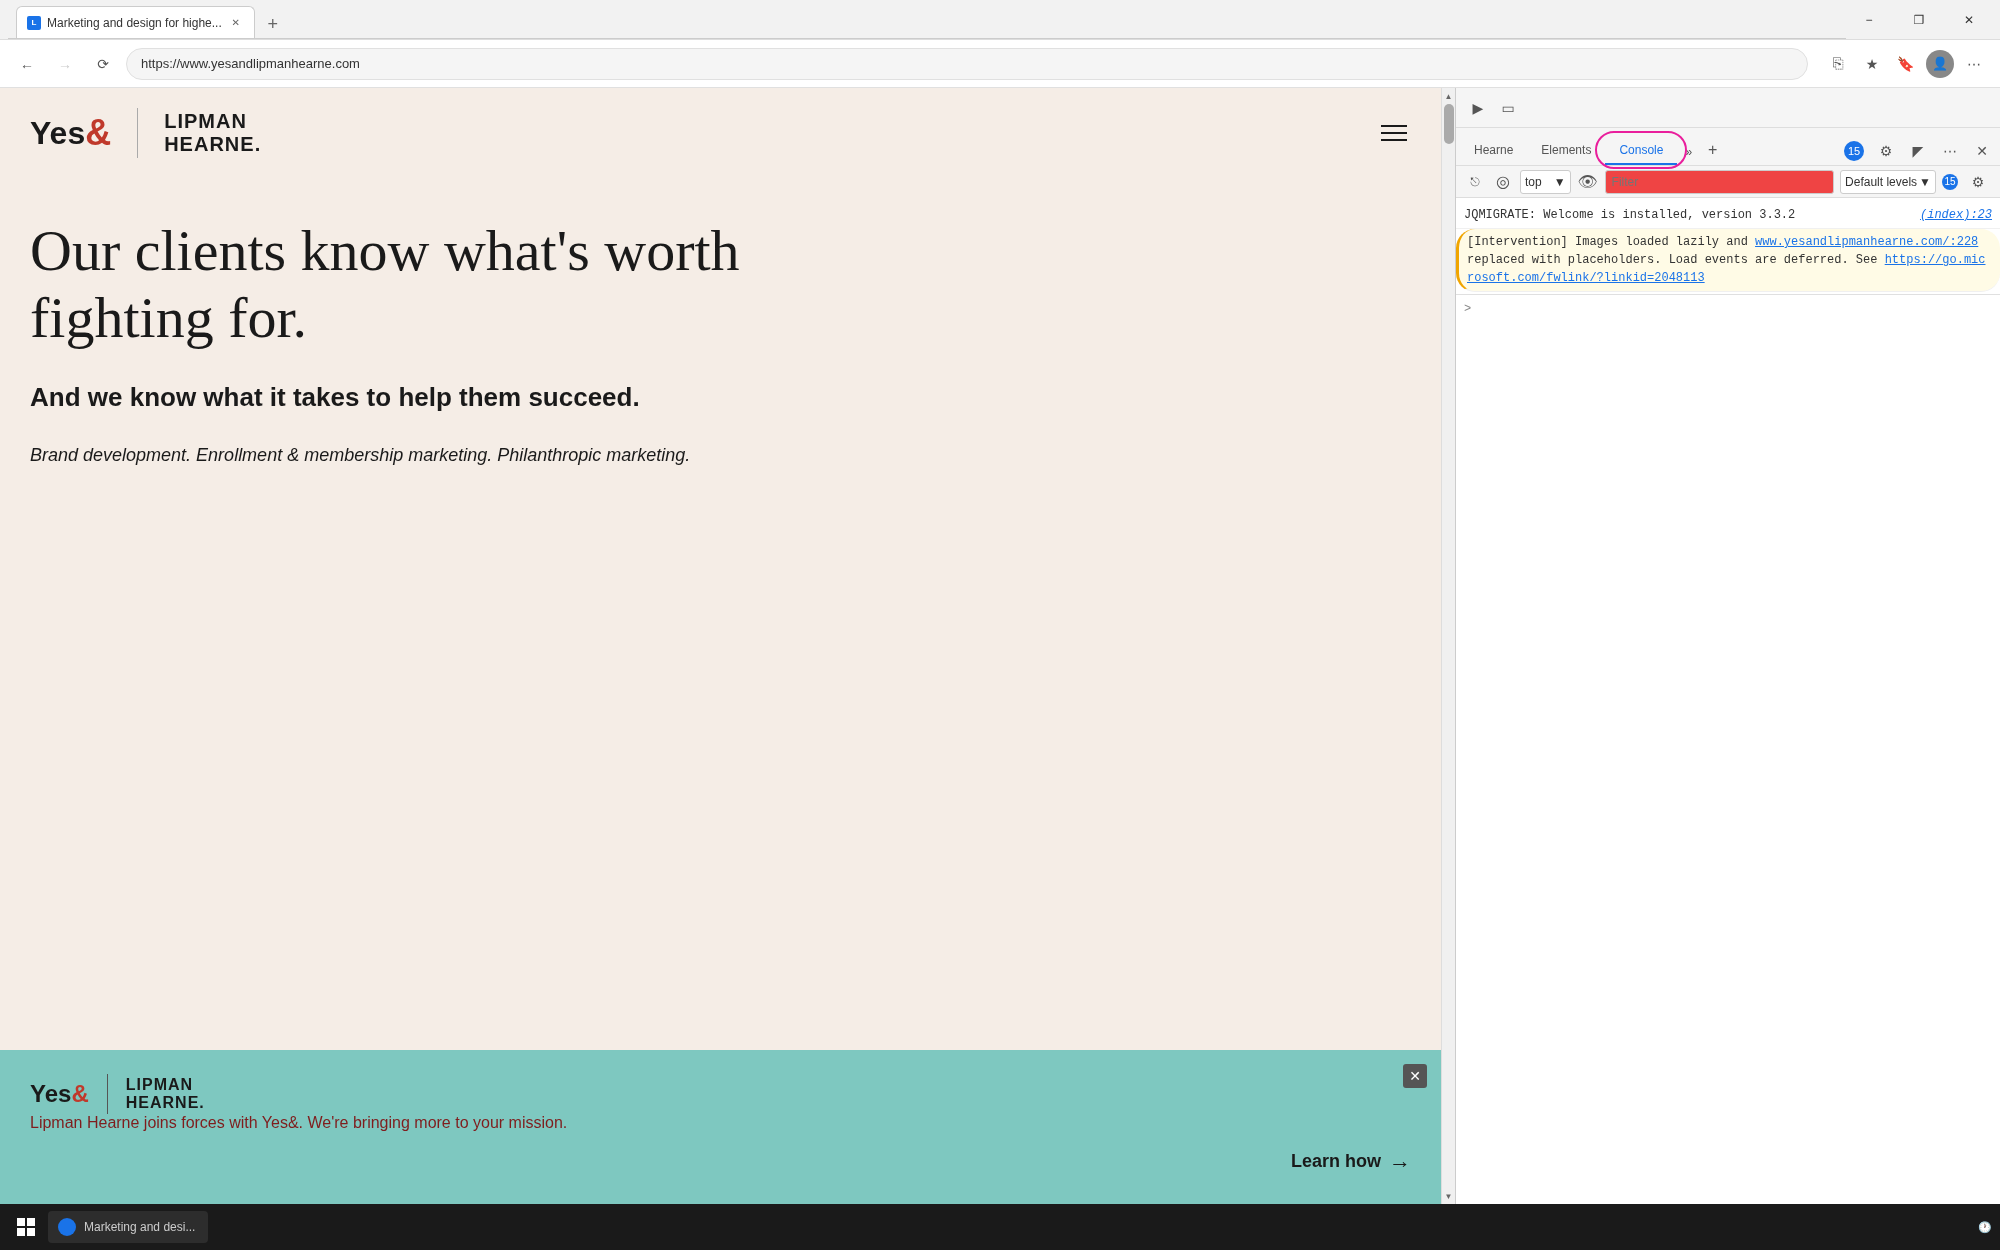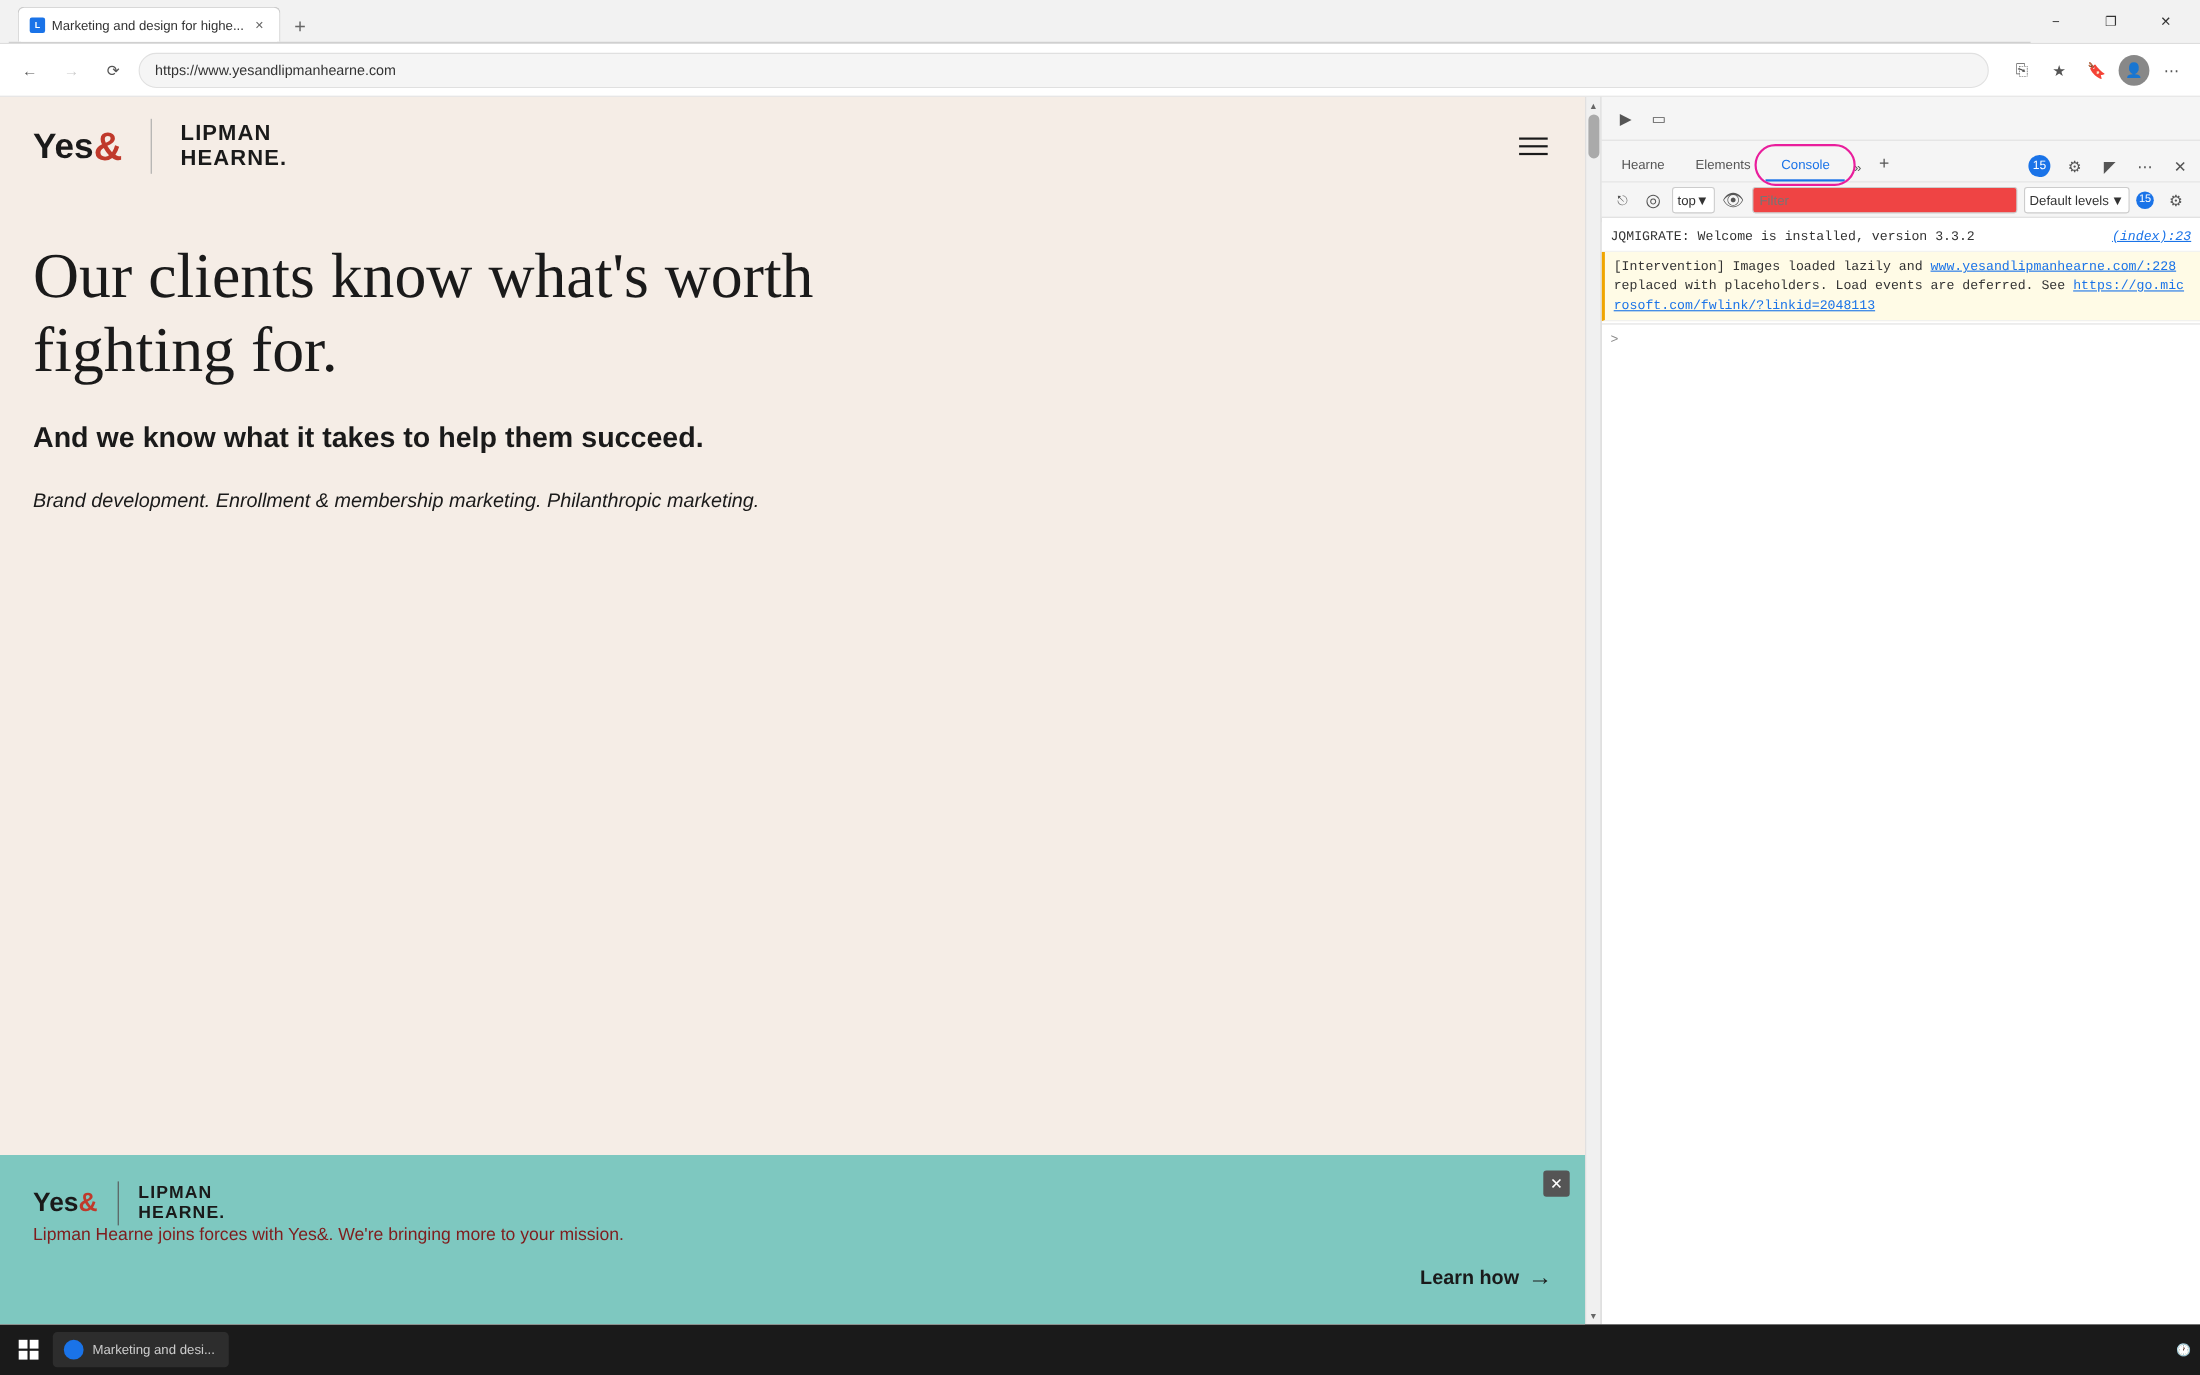--- a/index.html
+++ b/index.html
@@ -80,21 +80,21 @@
     .devtab-plus { padding: 6px 8px; font-size: 16px; color: #555; cursor: pointer; }
     .devtab-badge { background: #1a73e8; color: white; border-radius: 50%; width: 18px; height: 18px; font-size: 10px; display: flex; align-items: center; justify-content: center; margin-left: 4px; }
     .devtab-right { margin-left: auto; display: flex; align-items: center; gap: 4px; }
     .console-clear { width: 22px; height: 22px; display: flex; align-items: center; justify-content: center; cursor: pointer; color: #555; font-size: 12px; }
     .console-filter-input { flex: 1; height: 24px; border: 1px solid #ccc; border-radius: 3px; font-size: 12px; padding: 0 6px; color: #333; background: #ef4444; }
     .console-levels { height: 24px; border: 1px solid #ccc; border-radius: 3px; font-size: 12px; padding: 0 4px; color: #333; background: #fff; display: flex; align-items: center; gap: 2px; cursor: pointer; }
     .console-levels-badge { background: #1a73e8; color: white; border-radius: 50%; width: 16px; height: 16px; font-size: 10px; display: flex; align-items: center; justify-content: center; }
 
     
     .console-top { height: 32px; background: #f5f5f5; border-bottom: 1px solid #ddd; display: flex; align-items: center; padding: 0 8px; gap: 6px; }
-    .top-dropdown { height: 24px; border: 1px solid #ccc; border-radius: 3px; font-size: 12px; padding: 0 4px; color: #333; background: #fff; display: flex; align-items: center; gap: 0; cursor: pointer; }
+    .top-dropdown { height: 24px; border: 1px solid #ccc; border-radius: 3px; font-size: 12px; padding: 0 4px; color: #333; background: #fff; display: flex; align-items: center; gap: 12px; cursor: pointer; }
     .eye-icon { width: 22px; height: 22px; display: flex; align-items: center; justify-content: center; cursor: pointer; color: #555; }
     .circle-slash { width: 22px; height: 22px; display: flex; align-items: center; justify-content: center; cursor: pointer; color: #555; }
 
     
     .console-messages { flex: 1; overflow-y: auto; padding: 4px 0; font-family: 'Courier New', monospace; font-size: 12px; }
     .console-msg { padding: 4px 8px; border-bottom: 1px solid #f0f0f0; display: flex; align-items: flex-start; gap: 8px; line-height: 1.5; }
     .console-msg.warning { background: #fffbe6; border-left: 3px solid #f0a500; }
     .console-msg.info { background: #fff; }
     .msg-text { flex: 1; color: #333; word-break: break-all; }
     .msg-link { color: #1a73e8; text-decoration: underline; cursor: pointer; }
@@ -259,21 +259,21 @@
         </div>
         <div class="console-levels-badge">15</div>
         <button class="devtools-tool-btn">⚙</button>
       </div>
 
       <div class="console-messages">
         <div class="console-msg info">
           <span class="msg-text">JQMIGRATE: Welcome is installed, version 3.3.2</span>
           <span class="msg-location">(index):23</span>
         </div>
-        <div class="console-msg warning" style="flex-wrap:wrap;">
+        <div class="console-msg warning" style="flex-wrap:wrap;border-radius:19px;">
           <span class="msg-text" style="display:inline;">
             [Intervention] Images loaded lazily and 
             <span class="msg-link">www.yesandlipmanhearne.com/:228</span>
             replaced with placeholders. Load events are deferred. See <span class="msg-link">https://go.microsoft.com/fwlink/?linkid=2048113</span>
           </span>
         </div>
         <div class="console-prompt">
           <span class="prompt-arrow">&gt;</span>
           <input class="prompt-input" type="text" placeholder="" style="">
         </div>

